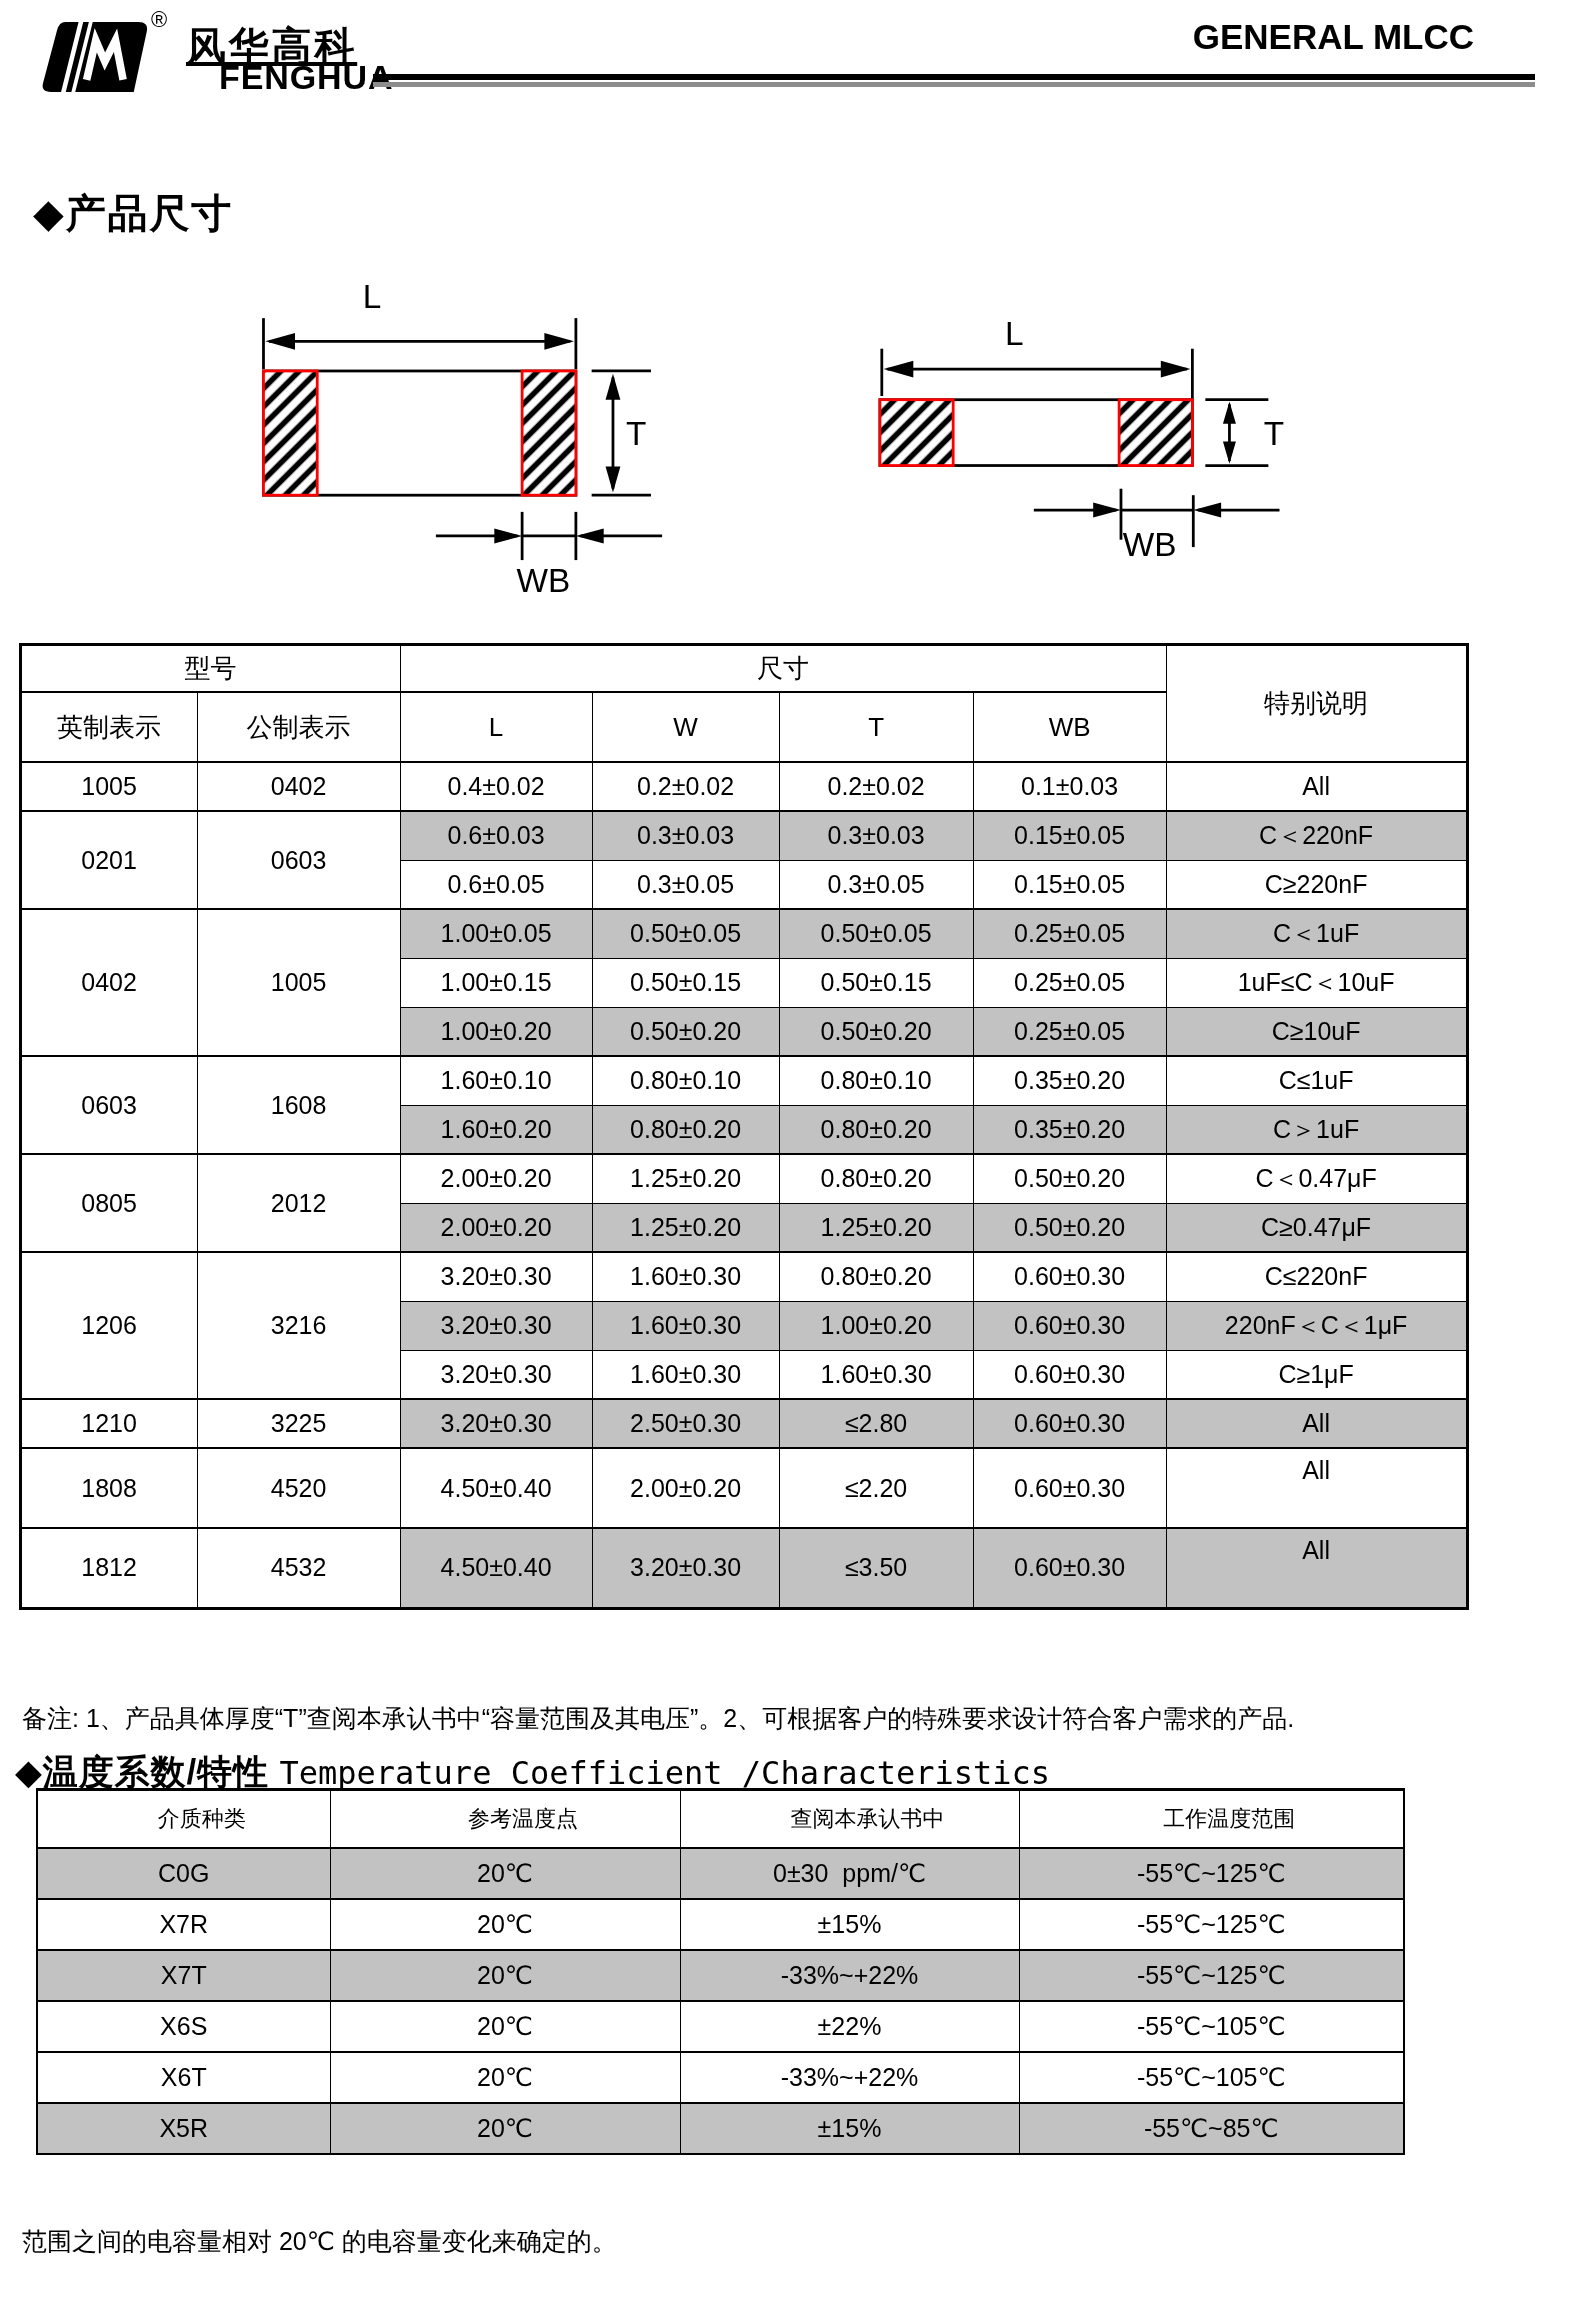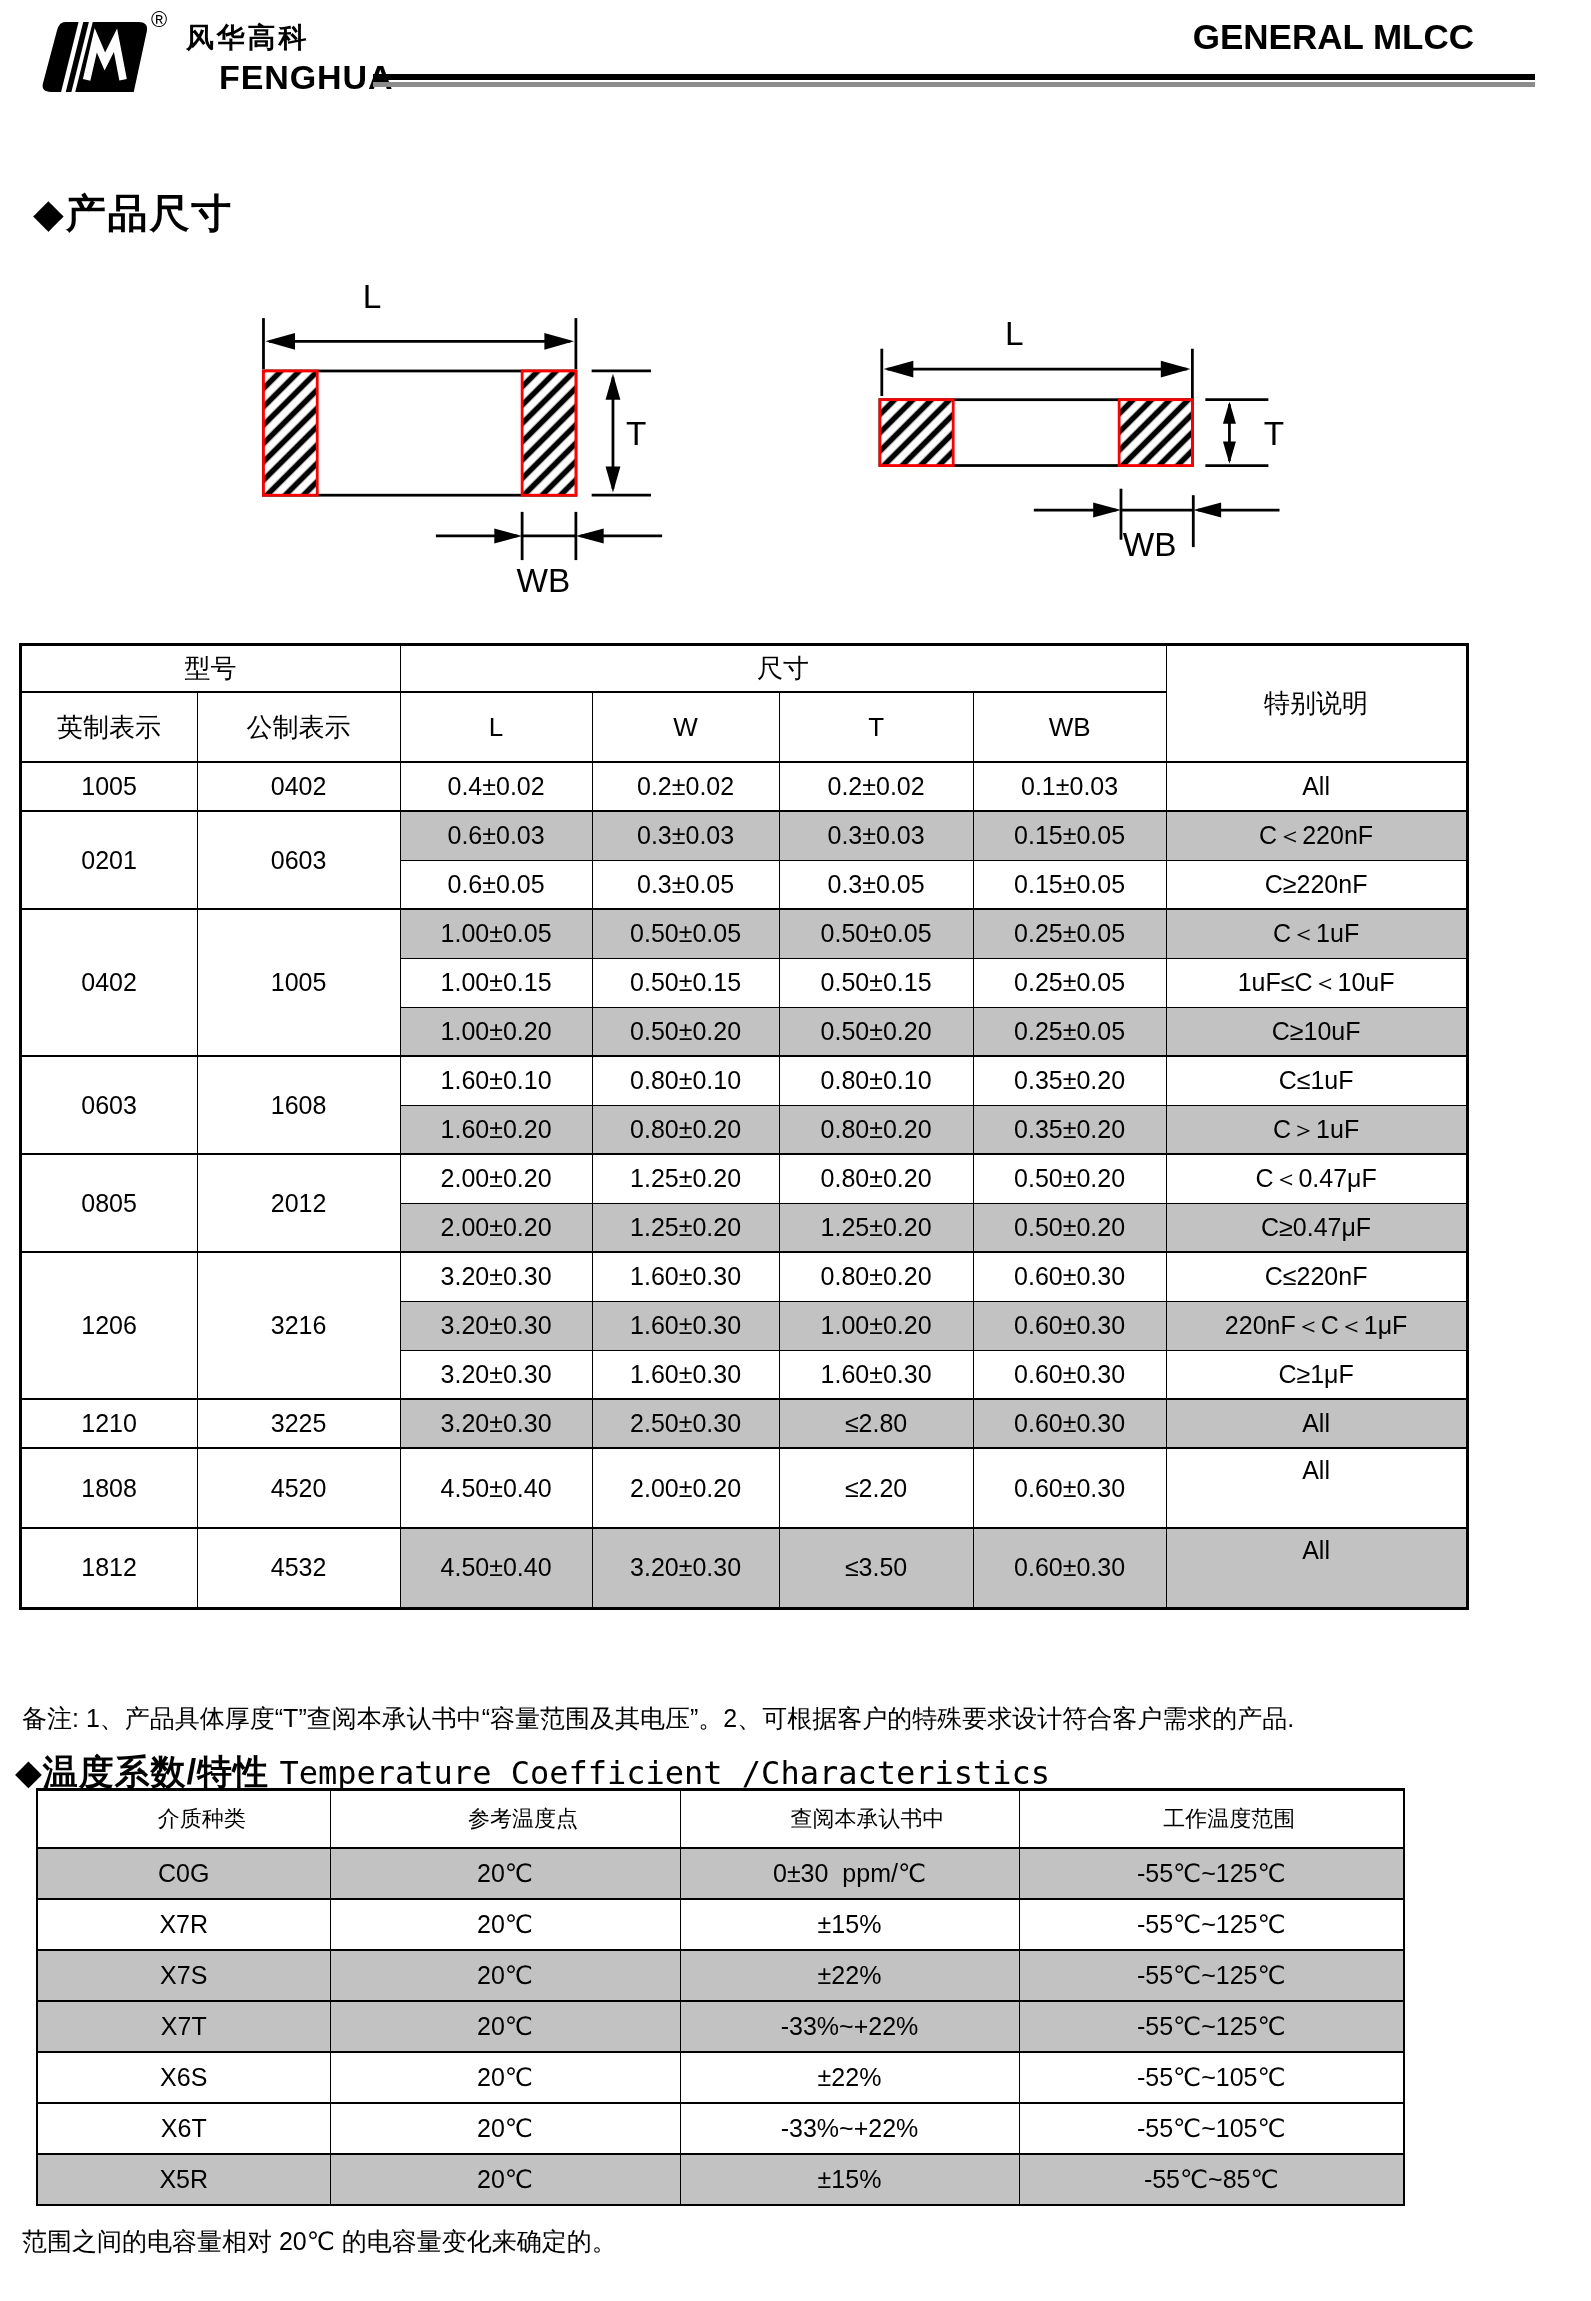--- a/index.html
+++ b/index.html
@@ -1,21 +1,21 @@
 <!DOCTYPE html>
 <html style="font-size:15px"><head>
 <meta charset="utf-8">
 <style>
   html,body{margin:0;padding:0;background:#fff;}
   body{font-family:"Liberation Sans","DejaVu Sans",sans-serif;color:#000;}
   #page{position:relative;width:1592px;height:2301px;background:#fff;overflow:hidden;}
   .abs{position:absolute;}
 
   
-  #brand-cn{left:186px;top:18.6px;font-size:28px;font-weight:bold;letter-spacing:2.8px;}
+  #brand-cn{left:186px;top:18.6px;font-size:40px;font-weight:bold;letter-spacing:2.8px;text-decoration:underline;}
   #brand-en{left:187px;top:58px;font-size:34px;font-weight:bold;letter-spacing:0.9px;margin-left:32px;}
   #reg-mark{left:151px;top:7.4px;font-size:22px;}
   #doc-title{left:1185px;top:16.7px;width:289px;font-size:35px;font-weight:bold;text-align:right;white-space:nowrap;}
   #rule-black{left:373px;top:74px;width:1162px;height:5.6px;background:#000;}
   #rule-gray{left:373px;top:82px;width:1162px;height:4.6px;background:#8c8c8c;}
 
   
   #sec1-title{left:33px;top:186px;font-size:40px;font-weight:bold;letter-spacing:1.9px;white-space:nowrap;}
   #sec2-title{left:15px;top:1749px;white-space:nowrap;}
   #sec2-title .cn{font-size:35px;font-weight:bold;letter-spacing:0.9px;}
@@ -333,26 +333,20 @@
       <td>0±30&nbsp;&nbsp;ppm/℃</td>
       <td>-55℃~125℃</td>
     </tr>
     <tr class="row">
       <td>X7R</td>
       <td>20℃</td>
       <td>±15%</td>
       <td>-55℃~125℃</td>
     </tr>
     <tr class="row shade">
-      <td>X7S</td>
-      <td>20℃</td>
-      <td>±22%</td>
-      <td>-55℃~125℃</td>
-    </tr>
-    <tr class="row shade">
       <td>X7T</td>
       <td>20℃</td>
       <td>-33%~+22%</td>
       <td>-55℃~125℃</td>
     </tr>
     <tr class="row">
       <td>X6S</td>
       <td>20℃</td>
       <td>±22%</td>
       <td>-55℃~105℃</td>

